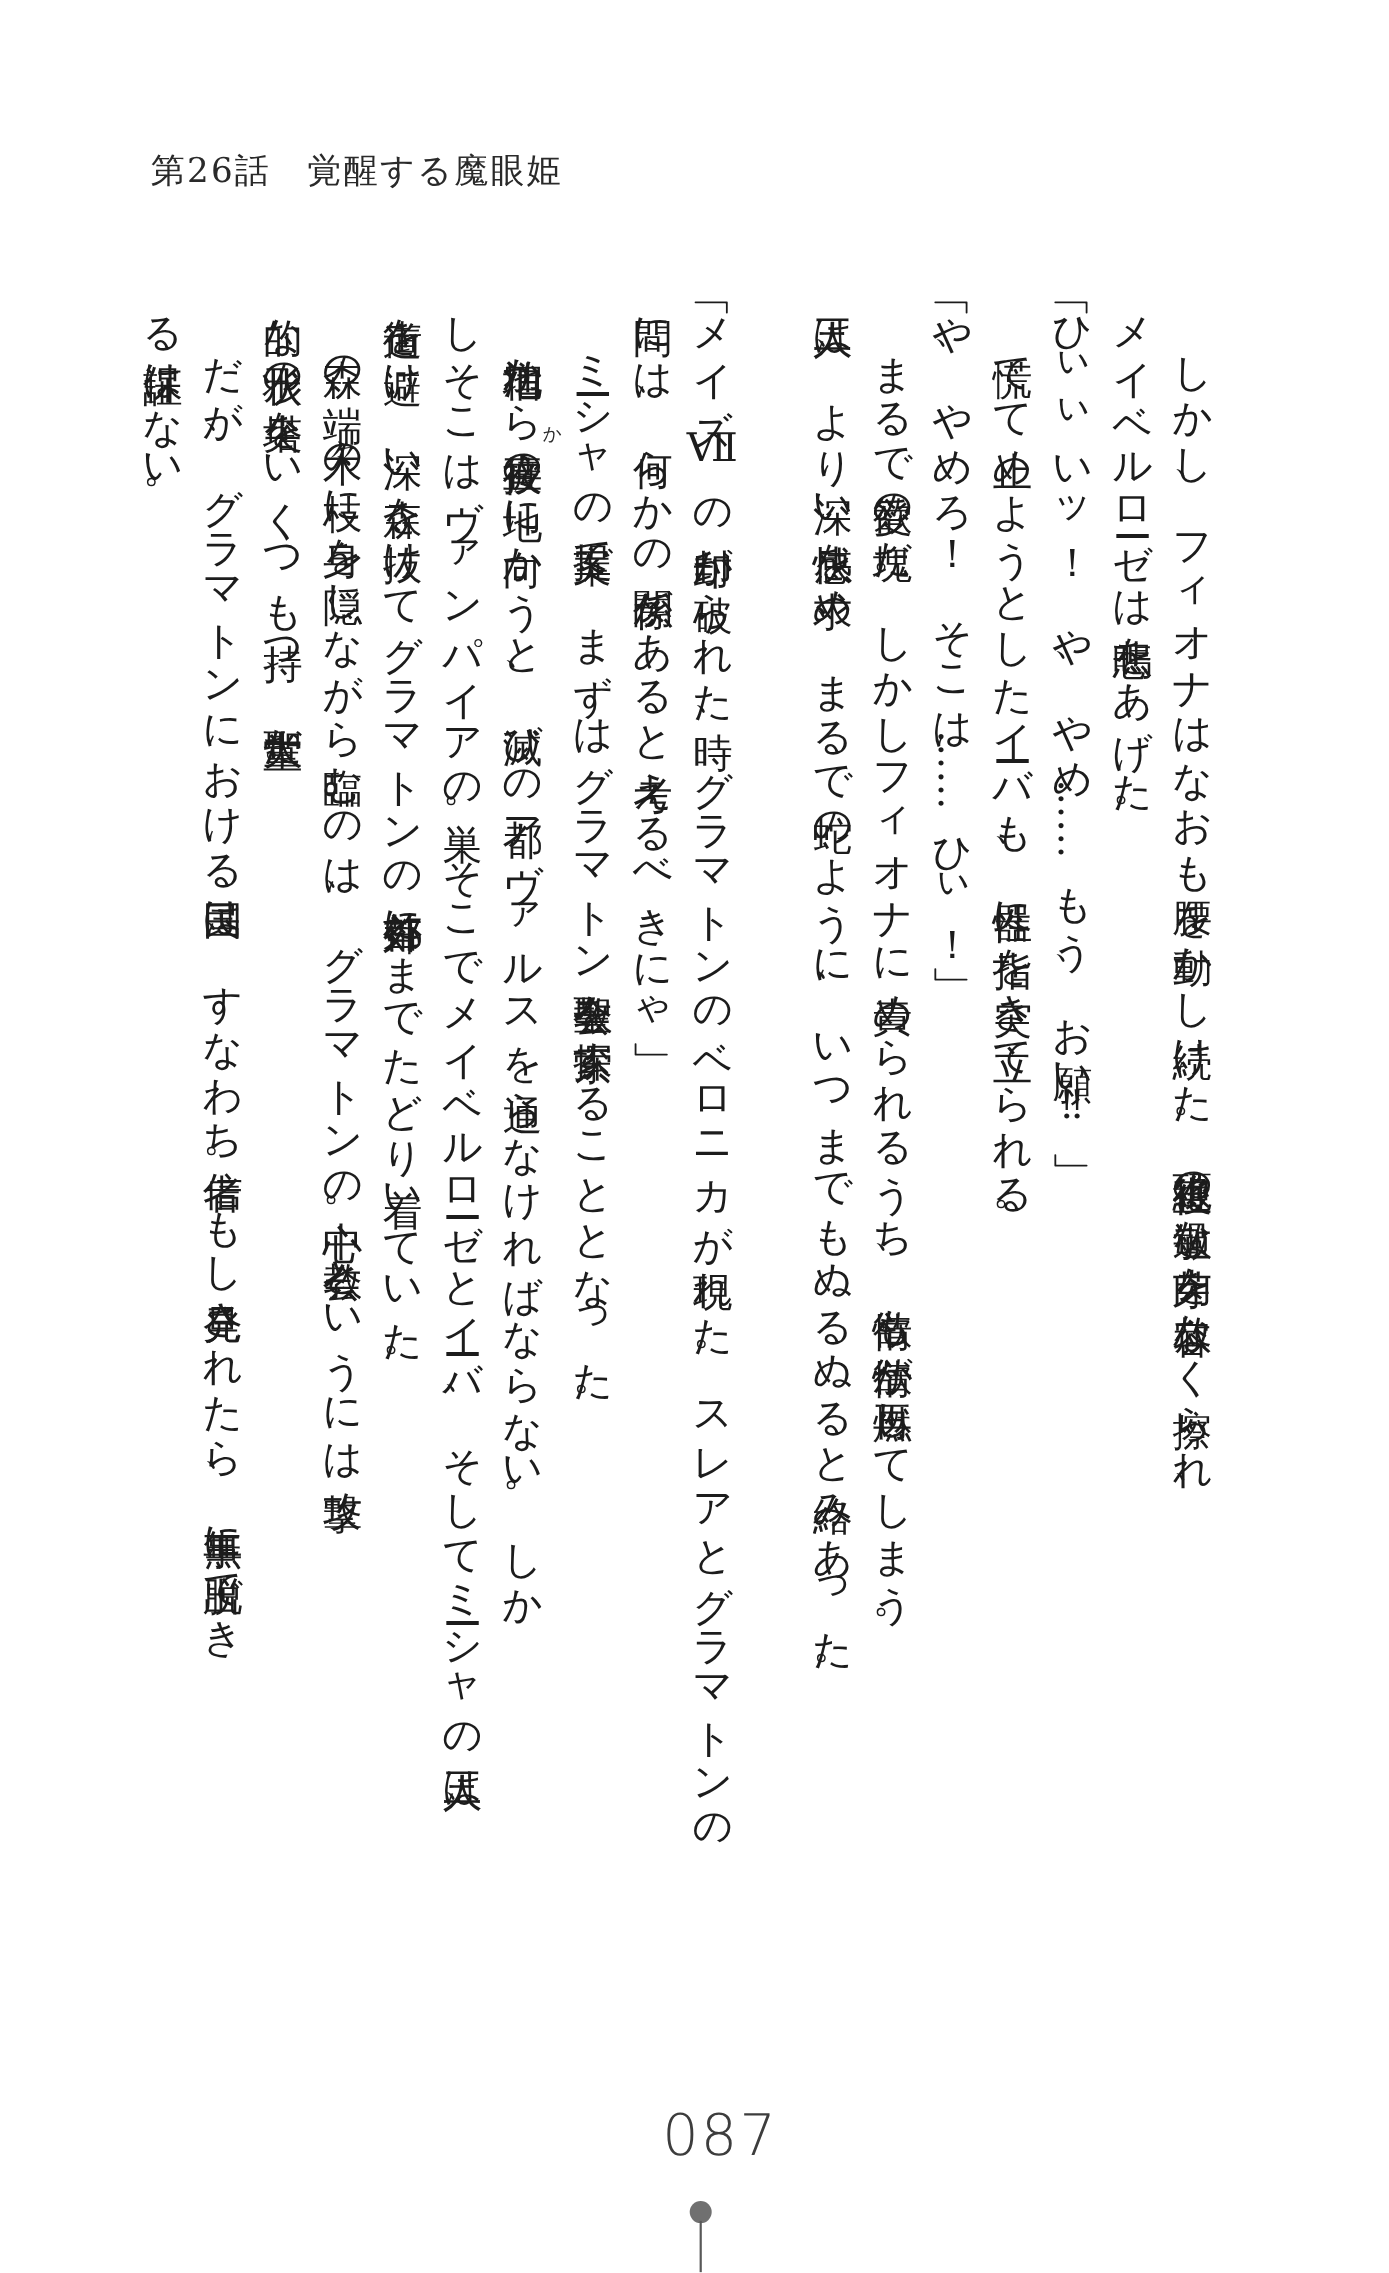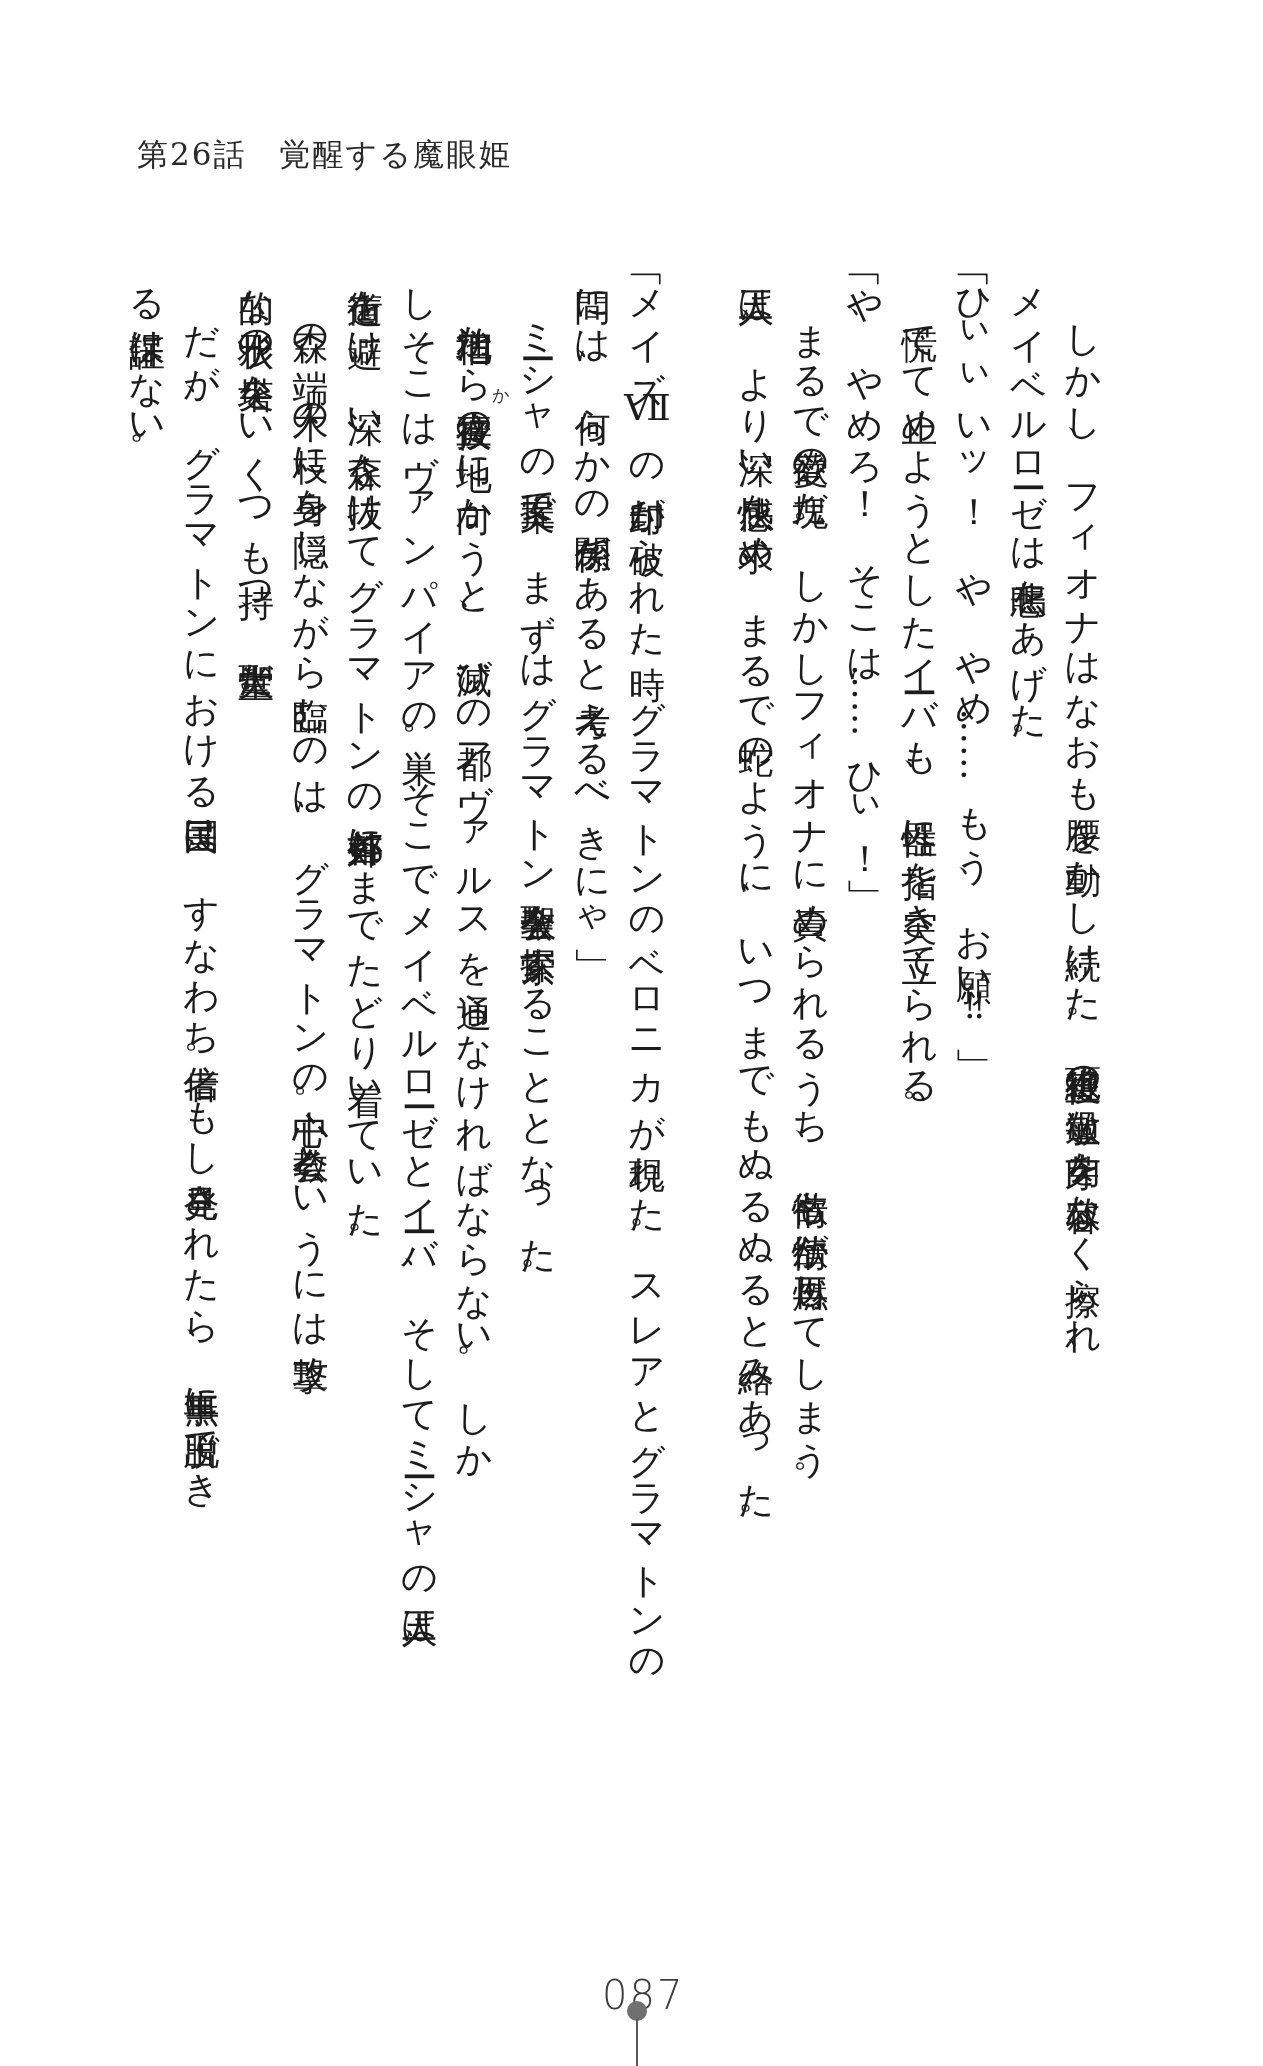--- a/index.html
+++ b/index.html
@@ -53,26 +53,26 @@
   ruby { ruby-align: center; }
   rt {
     font-size: 17px;
     letter-spacing: 0;
     color: #2a2a2a;
   }
   
   .page-number {
     position: absolute;
     left: 602px;
-    top: 1972px;
+    top: 1912px;
     width: 72px;
     text-align: center;
     font-family: "DejaVu Sans", sans-serif;
     font-weight: 300;
-    font-size: 40px;
+    font-size: 52px;
     letter-spacing: 2px;
     color: #3d3d3d;
   }
   .footer-dot {
     position: absolute;
     left: 627px;
     top: 2001px;
     width: 20px;
     height: 20px;
     border-radius: 50%;

